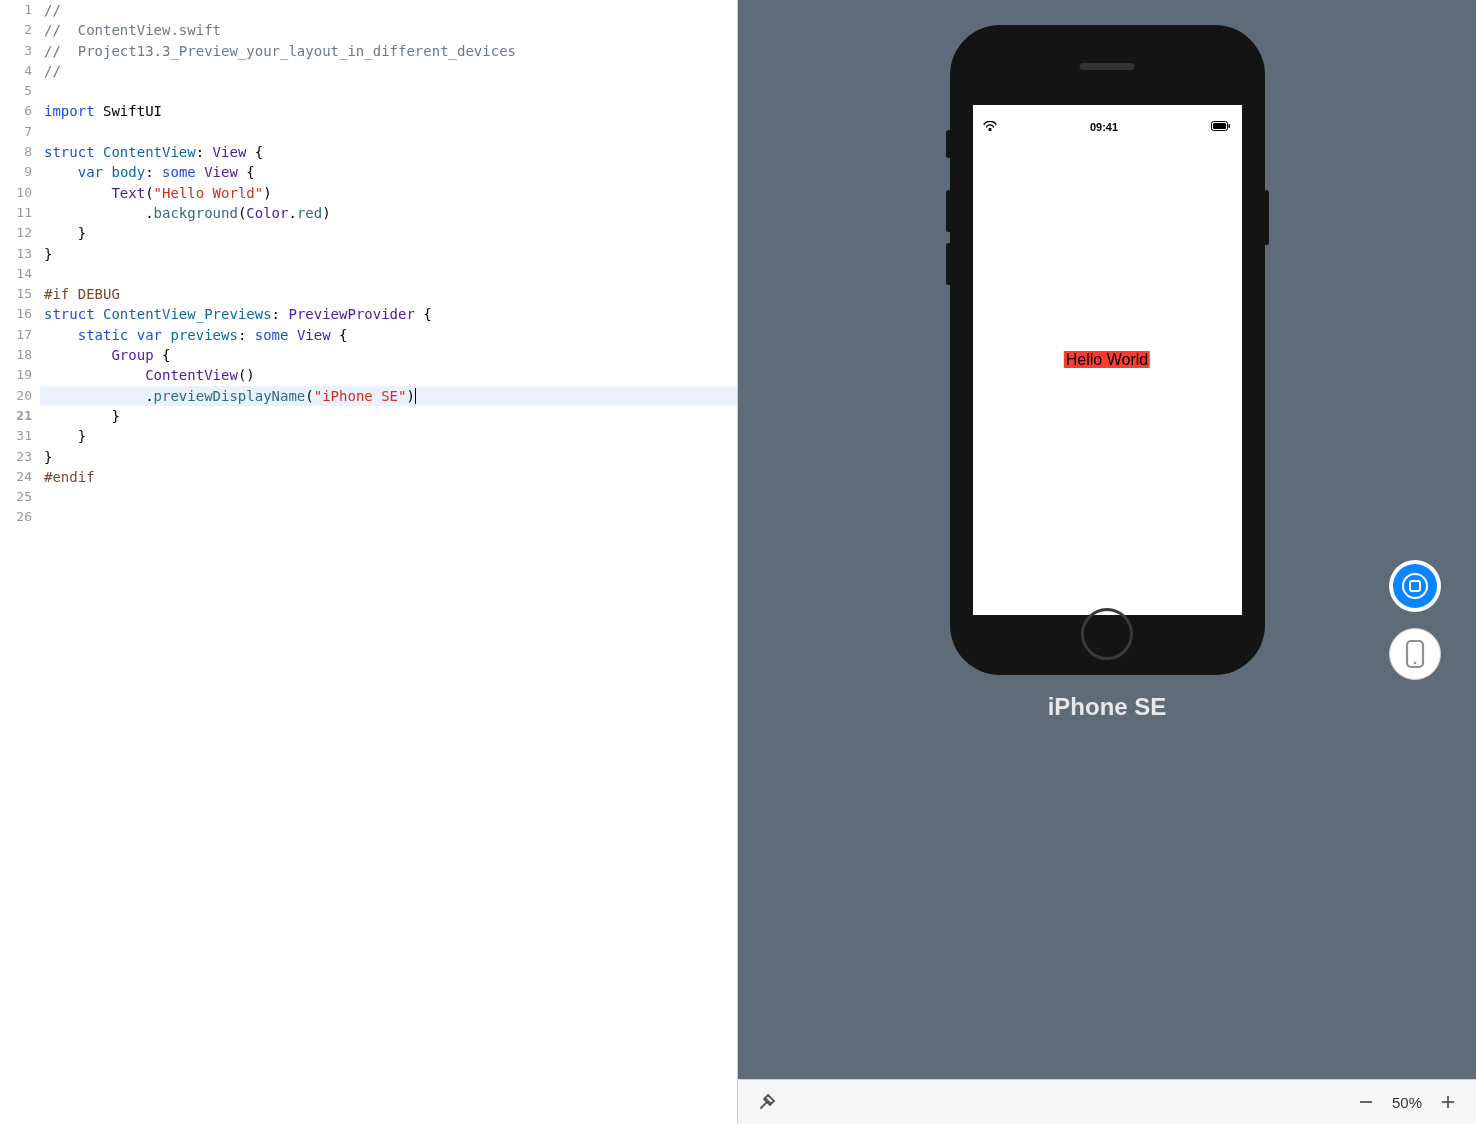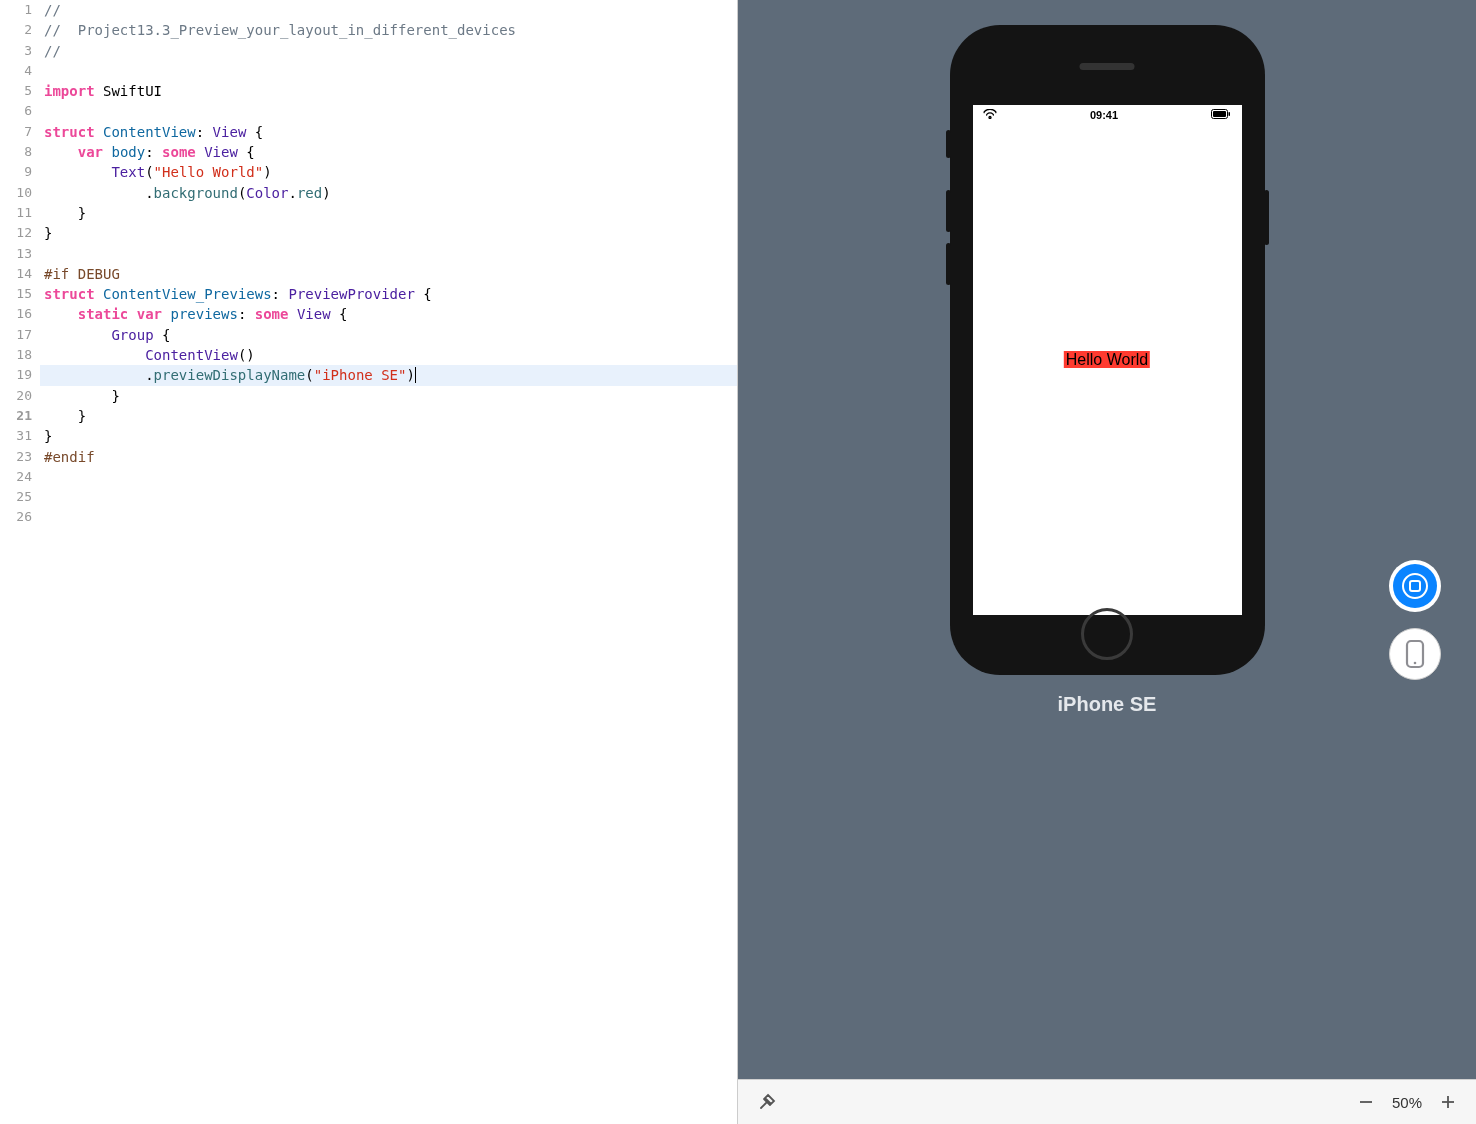--- a/index.html
+++ b/index.html
@@ -37,21 +37,21 @@
     .code-line {
       height: 20.3px;
       line-height: 20.3px;
       white-space: pre;
       padding-left: 4px;
     }
     .highlighted-line {
       background: #e8f1fc;
     }
     .comment { color: #6c7986; }
-    .keyword { color: #ec4899; font-weight: 700; }
+    .keyword { color: #1d4ed8; font-weight: 400; }
     .type { color: #4b20a0; }
     .string { color: #d12f1b; }
     .method { color: #326d74; }
     .property { color: #326d74; }
     .identifier { color: #0f68a0; }
     .preprocessor { color: #78492a; }
     .plain { color: #000; }
     .cursor-char { border-right: 1.5px solid #000; }
 
     .preview-pane {
@@ -115,21 +115,21 @@
       background: #fff;
       width: 100%;
       height: 100%;
       position: relative;
       overflow: hidden;
     }
     .status-bar {
       display: flex;
       justify-content: space-between;
       align-items: center;
-      padding: 4px 10px;
+      padding: 16px 10px;
       font-size: 11px;
       font-family: -apple-system, Helvetica, Arial, sans-serif;
     }
     .status-time { font-weight: 600; }
     .app-content {
       position: absolute;
       top: 50%;
       left: 50%;
       transform: translate(-50%, -50%);
     }
@@ -137,21 +137,21 @@
       background: #ff3b30;
       color: #000;
       font-family: -apple-system, Helvetica, Arial, sans-serif;
       font-size: 16px;
       padding: 0 2px;
     }
     .device-label {
       margin-top: 18px;
       color: #e5e8ec;
       font-family: -apple-system, Helvetica, Arial, sans-serif;
-      font-size: 20px;
+      font-size: 24px;
       font-weight: 600;
     }
 
     .floating-buttons {
       position: absolute;
       right: 35px;
       top: 560px;
       display: flex;
       flex-direction: column;
       gap: 16px;
@@ -236,20 +236,21 @@
         <div>20</div>
         <div style="font-weight: 600;">21</div>
         <div>31</div>
         <div>23</div>
         <div>24</div>
         <div>25</div>
         <div>26</div>
       </div>
     <div class="code">
         <div class="code-line"><span class="comment">//</span></div>
+        <div class="code-line"><span class="comment">//  ContentView.swift</span></div>
         <div class="code-line"><span class="comment">//  Project13.3_Preview_your_layout_in_different_devices</span></div>
         <div class="code-line"><span class="comment">//</span></div>
         <div class="code-line"></div>
         <div class="code-line"><span class="keyword">import</span><span class="plain"> SwiftUI</span></div>
         <div class="code-line"></div>
         <div class="code-line"><span class="keyword">struct</span><span class="plain"> </span><span class="identifier">ContentView</span><span class="plain">: </span><span class="type">View</span><span class="plain"> {</span></div>
         <div class="code-line"><span class="plain">    </span><span class="keyword">var</span><span class="plain"> </span><span class="identifier">body</span><span class="plain">: </span><span class="keyword">some</span><span class="plain"> </span><span class="type">View</span><span class="plain"> {</span></div>
         <div class="code-line"><span class="plain">        </span><span class="type">Text</span><span class="plain">(</span><span class="string">"Hello World"</span><span class="plain">)</span></div>
         <div class="code-line"><span class="plain">            .</span><span class="method">background</span><span class="plain">(</span><span class="type">Color</span><span class="plain">.</span><span class="property">red</span><span class="plain">)</span></div>
         <div class="code-line"><span class="plain">    }</span></div>

